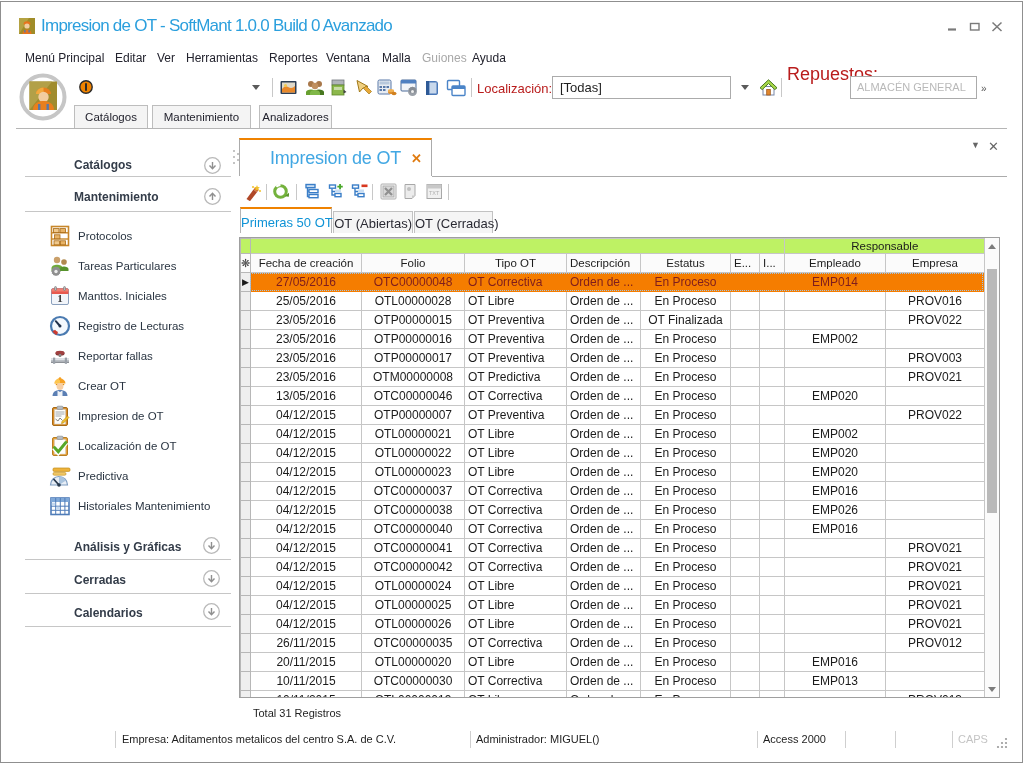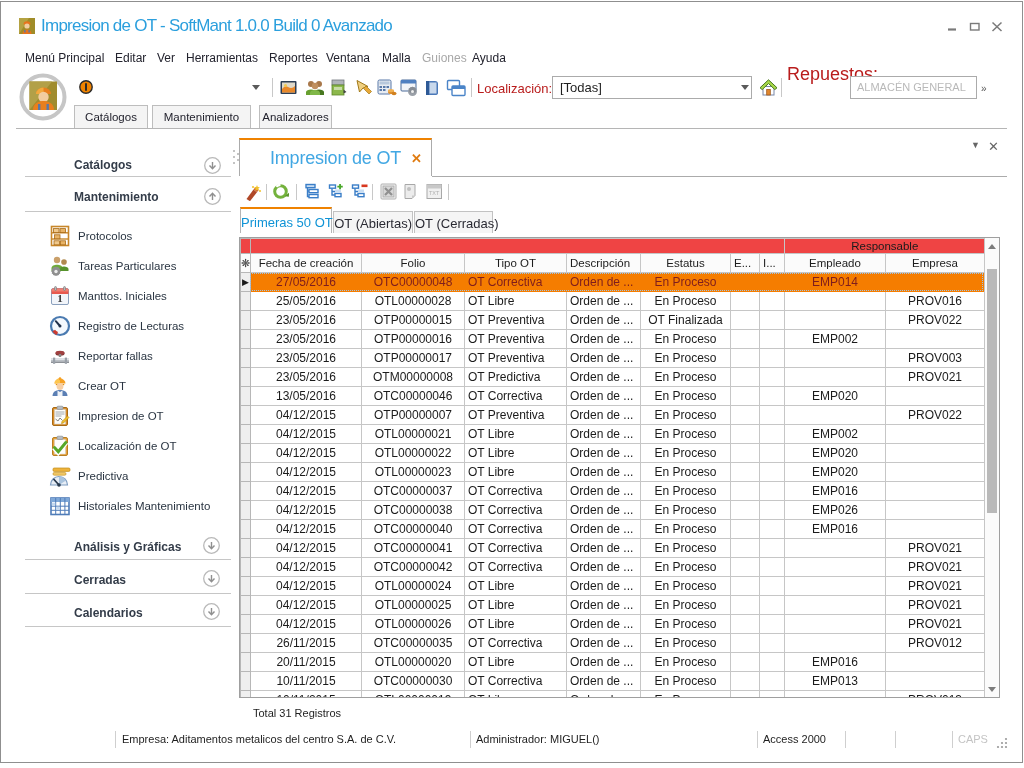--- a/index.html
+++ b/index.html
@@ -33,21 +33,21 @@
 
 .stab { position:absolute; font-size:13px; text-align:right; white-space:nowrap; }
 
 #grid { position:absolute; left:239px; top:237px; width:761px; height:461px; overflow:hidden; border:1px solid #9f9f9f; background:#fff; }
 table { border-collapse:collapse; table-layout:fixed; width:744px; }
 td { border:1px solid #c6c6c6; height:19px; font-size:12px; color:#1b1b1b; overflow:hidden; white-space:nowrap; padding:0 3px; }
 td.c,th.c { text-align:center; }
 td.l { text-align:left; }
 td.rh { background:#efefef; border-color:#b7b7b7; padding:0; }
 tr.hdr td { background:#fbfbfb; text-align:center; color:#1c1c1c; font-size:11.5px; }
-tr.grp td { background:#ef4444; height:15px; font-size:11.5px; border-left:none; border-right:none; }
+tr.grp td { background:#bef264; height:15px; font-size:11.5px; border-left:none; border-right:none; }
 tr.grp td.resp { border-left:1px solid #c6c6c6; text-align:center; }
 tr.sel td { background:#f57d00; color:#7f1d1d; border-color:#f57d00; }
 tr.sel td.rh { background:#efefef; color:#1b1b1b; border-color:#b7b7b7; }
 td.arr { font-size:9px; text-align:center; color:#222; }
 
 #vsb { position:absolute; left:984px; top:238px; width:15px; height:459px; background:#fbfbfb; border-left:1px solid #c6c6c6; }
 
 .stx { position:absolute; font-size:11px; color:#1e1e1e; white-space:nowrap; }
 .ssep { position:absolute; width:1px; height:17px; top:731px; background:#cfcfcf; }
 </style></head>
@@ -154,21 +154,21 @@
       <rect x="2" y="2" width="3 " height="14" fill="#2e5a96"></rect>
       <rect x="5.5" y="3.5" width="7" height="11" fill="#c8d8ec"></rect>
     </svg>
  <svg class="abs" style="left:446px;top:79px" width="20" height="18" viewBox="0 0 20 18">
       <rect x="1.5" y="1.5" width="12" height="9" rx="1" fill="#fff" stroke="#4a84c8" stroke-width="1.4"></rect>
       <rect x="6" y="7" width="13" height="9.5" rx="1" fill="#fff" stroke="#4a84c8" stroke-width="1.4"></rect>
       <rect x="6" y="7" width="13" height="3" fill="#4a84c8"></rect>
     </svg>
  <div class="tsep" style="left:471px;top:78px;height:19px"></div>
  <span class="lbl" style="left:477px;top:81px">Localización:</span>
- <div class="cbo" style="left:552px;top:76px;width:200px;height:23px;padding:3px 16px 0 7px">[Todas]</div>
+ <div class="cbo" style="left:552px;top:76px;width:179px;height:23px;padding:3px 16px 0 7px">[Todas]</div>
  <div class="cboarr" style="left:741px;top:85px"></div>
  <svg class="abs" style="left:760px;top:79px" width="17" height="18" viewBox="0 0 17 18">
       <rect x="3" y="7.5" width="11" height="8.5" fill="#fff" stroke="#7a88a8" stroke-width="1"></rect>
       <path d="M8.5 0.8 L17 8.8 L14.8 10.6 L8.5 4.5 L2.2 10.6 L0 8.8 Z" fill="#a8d848" stroke="#4a7820" stroke-width="1"></path>
       <rect x="6.7" y="10.5" width="3.6" height="5.5" fill="#e08830" stroke="#a05818" stroke-width=".8"></rect>
     </svg>
  <div class="tsep" style="left:781px;top:78px;height:19px"></div>
  <span class="lbl" style="left:787px;top:64px;font-size:18px">Repuestos:</span>
  <div class="cbo" style="left:850px;top:76px;width:127px;height:23px;padding:4px 0 0 6px;color:#b9b9b9;font-size:11px;white-space:nowrap">ALMACÉN GENERAL</div>
  <span class="abs" style="left:981px;top:83px;font-size:10px;color:#555">»</span>

